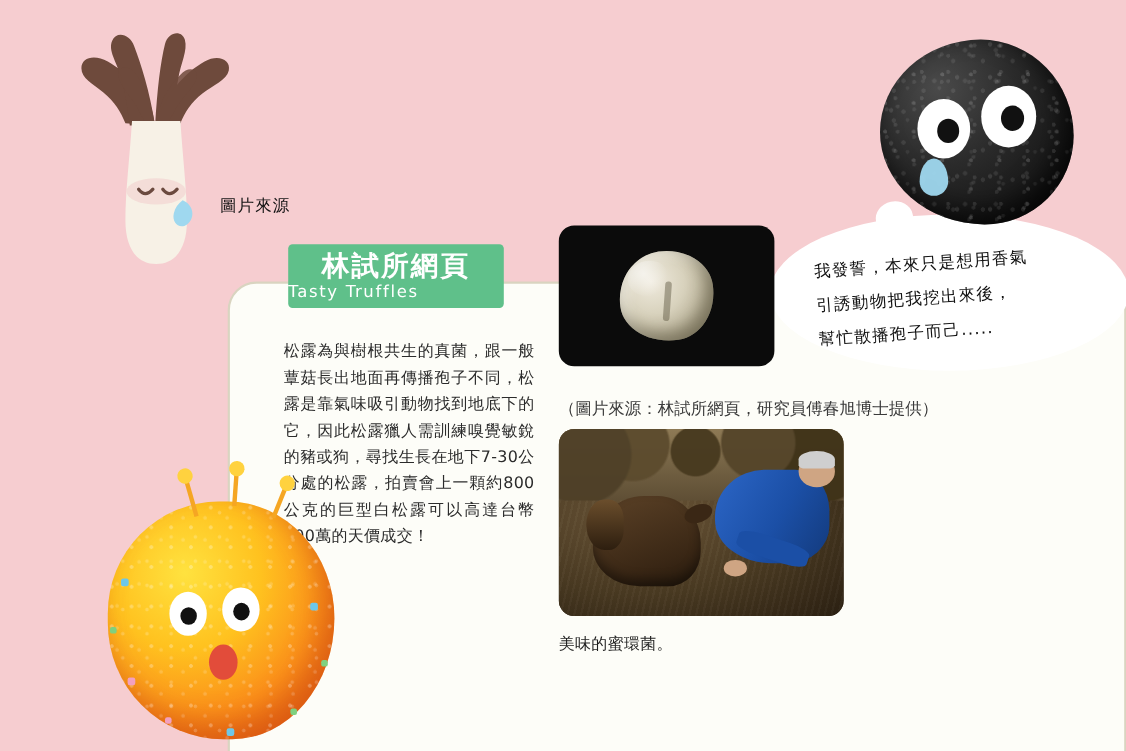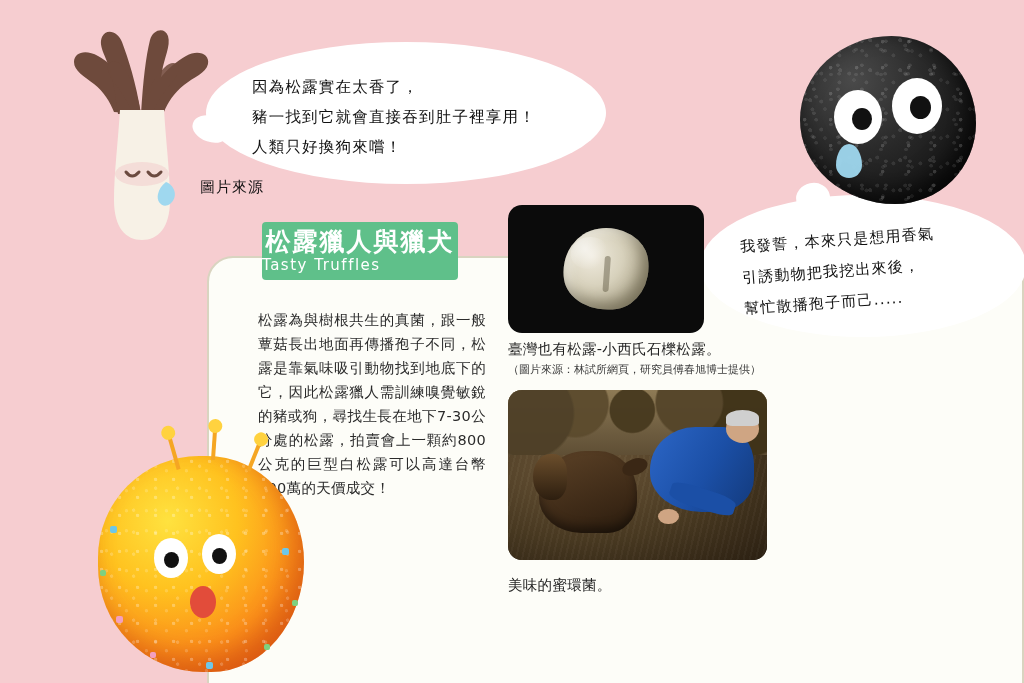--- a/index.html
+++ b/index.html
@@ -245,21 +245,21 @@
   }
 
   
   .caption {
     position: absolute;
     font-family: "DejaVu Sans", sans-serif;
     color: #1f1f1f;
     z-index: 5;
   }
   #cap-truffle-main { left: 508px; top: 340px; font-size: 14.5px; letter-spacing: .3px; }
-  #cap-truffle-src  { left: 508px; top: 362px; font-size: 11px; color: #3a3a3a; }
+  #cap-truffle-src  { left: 508px; top: 362px; font-size: 15px; color: #3a3a3a; }
   #cap-hunter-main  { left: 508px; top: 576px; font-size: 14.5px; letter-spacing: .3px; }
   #cap-hunter-src   { left: 508px; top: 601px; font-size: 12px; color: #3a3a3a; font-family: "DejaVu Sans Mono", monospace; }
 
   
   .bubble {
     position: absolute;
     background: #fff;
     border-radius: 50%;
     z-index: 4;
   }
@@ -481,58 +481,49 @@
       </g>
       <path class="e-stem" d="M74 88 C72 120 68 152 68 178 C68 206 80 218 96 218 C112 218 124 206 124 178 C124 152 120 120 118 88 Z"></path>
       <ellipse cx="96" cy="152" rx="27" ry="12" fill="#f3d9d5" opacity=".85"></ellipse>
       <path d="M80 150 q6 8 13 0" stroke="#6b4a3f" stroke-width="3" fill="none" stroke-linecap="round"></path>
       <path d="M102 150 q6 8 13 0" stroke="#6b4a3f" stroke-width="3" fill="none" stroke-linecap="round"></path>
       <path d="M120 160 c10 4 12 16 4 22 c-7 5 -14 -2 -12 -10 c1 -5 4 -9 8 -12 z" fill="#9fd8ef"></path>
     </svg>
   </div>
   <div id="char-enoki-label">圖片來源</div>
 
-  <div class="bubble" id="bubble-1">
-    <div class="tail"></div>
-    <div class="bubble-text">
-      <div>因為松露實在太香了，</div>
-      <div>豬一找到它就會直接吞到肚子裡享用！</div>
-      <div>人類只好換狗來嚐！</div>
-    </div>
-  </div>
 
   <div id="char-truffle">
     <div class="truffle-ball"></div>
     <div class="eye-white" id="t-eye-l"></div>
     <div class="eye-white" id="t-eye-r"></div>
     <div class="pupil" id="t-pup-l"></div>
     <div class="pupil" id="t-pup-r"></div>
     <div class="tear"></div>
   </div>
 
   <div class="bubble" id="bubble-2">
     <div class="tail"></div>
     <div class="bubble-text">
       <div>我發誓，本來只是想用香氣</div>
       <div>引誘動物把我挖出來後，</div>
       <div>幫忙散播孢子而己.....</div>
     </div>
   </div>
 
   <div class="title-badge">
-    <div class="title-cn">松露獵人與獵犬</div>
+    <div class="title-cn">林試所網頁</div>
     <div class="title-en">Tasty Truffles</div>
   </div>
 
   <div class="body-text">松露為與樹根共生的真菌，跟一般蕈菇長出地面再傳播孢子不同，松露是靠氣味吸引動物找到地底下的它，因此松露獵人需訓練嗅覺敏銳的豬或狗，尋找生長在地下7-30公分處的松露，拍賣會上一顆約800公克的巨型白松露可以高達台幣300萬的天價成交！</div>
 
   <div class="photo" id="photo-truffle">
     <div class="truffle-blob"></div>
   </div>
-  <div class="caption" id="cap-truffle-main">臺灣也有松露-小西氏石櫟松露。</div>
   <div class="caption" id="cap-truffle-src">（圖片來源：林試所網頁，研究員傅春旭博士提供）</div>
 
   <div class="photo" id="photo-hunter">
     <div class="hunter-scene">
       <div class="h-sky"></div>
       <div class="h-trees"></div>
       <div class="h-ground"></div>
       <div class="h-dog"></div>
       <div class="h-man-body"></div>
       <div class="h-man-arm"></div>

